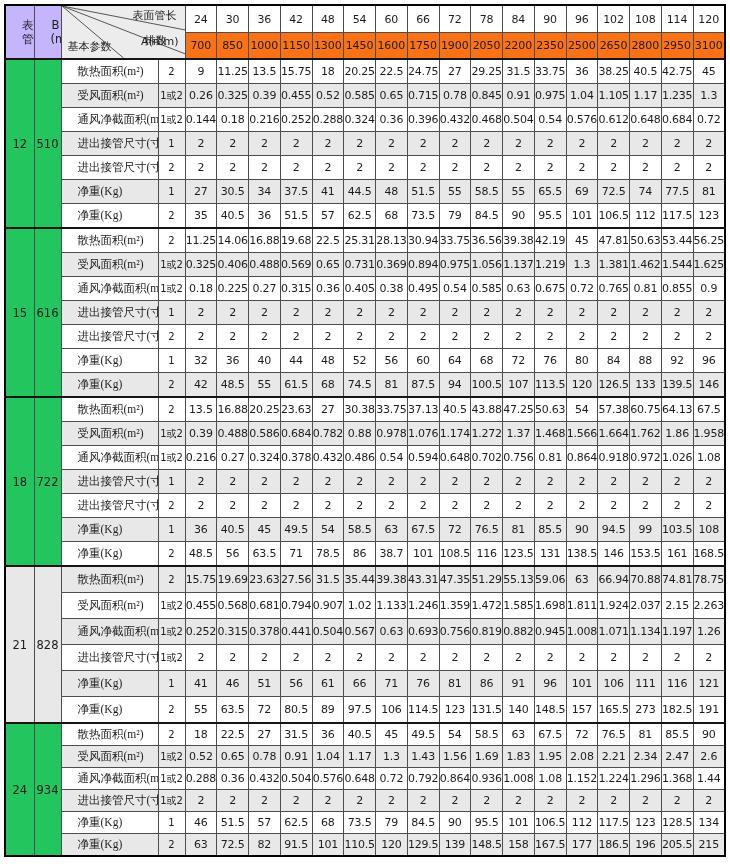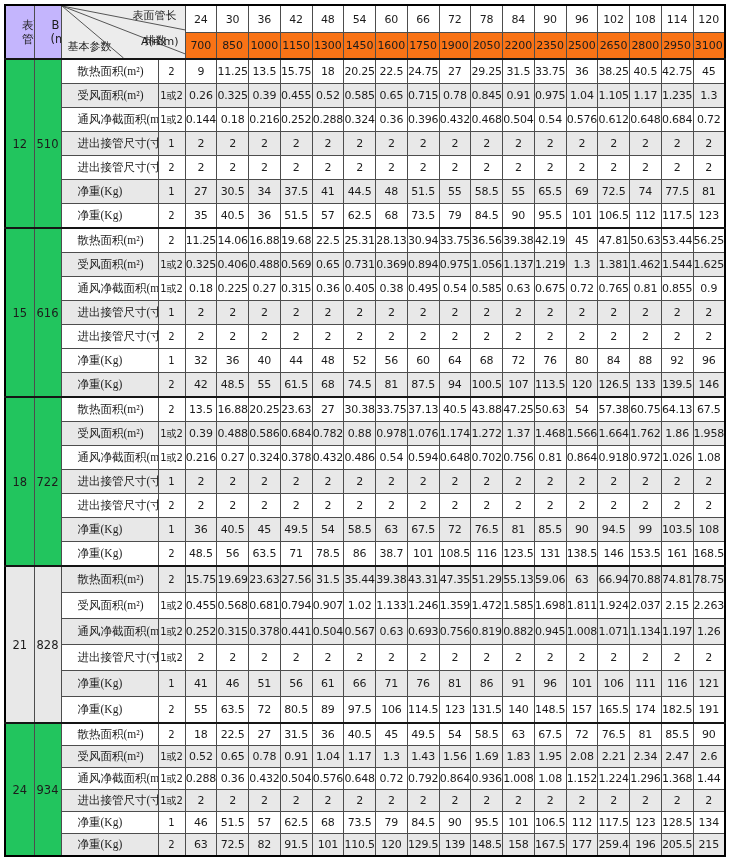--- a/index.html
+++ b/index.html
@@ -683,21 +683,21 @@
           <td class="val">89</td>
           <td class="val">97.5</td>
           <td class="val">106</td>
           <td class="val">114.5</td>
           <td class="val">123</td>
           <td class="val">131.5</td>
           <td class="val">140</td>
           <td class="val">148.5</td>
           <td class="val">157</td>
           <td class="val">165.5</td>
-          <td class="val">174</td>
+          <td class="val">273</td>
           <td class="val">182.5</td>
           <td class="val">191</td>
         </tr>
         <tr class="h21 gstart">
           <td class="tube" rowspan="6">24</td>
           <td class="bval" rowspan="6">934</td>
           <td class="lab">散热面积(m²)</td>
           <td class="cnt">2</td>
           <td class="val">18</td>
           <td class="val">22.5</td>
@@ -810,20 +810,20 @@
           <td class="val">91.5</td>
           <td class="val">101</td>
           <td class="val">110.5</td>
           <td class="val">120</td>
           <td class="val">129.5</td>
           <td class="val">139</td>
           <td class="val">148.5</td>
           <td class="val">158</td>
           <td class="val">167.5</td>
           <td class="val">177</td>
-          <td class="val">259.4</td>
+          <td class="val">186.5</td>
           <td class="val">196</td>
           <td class="val">205.5</td>
           <td class="val">215</td>
         </tr>
       </tbody>
   </table>
 </div>
 
 </body></html>

